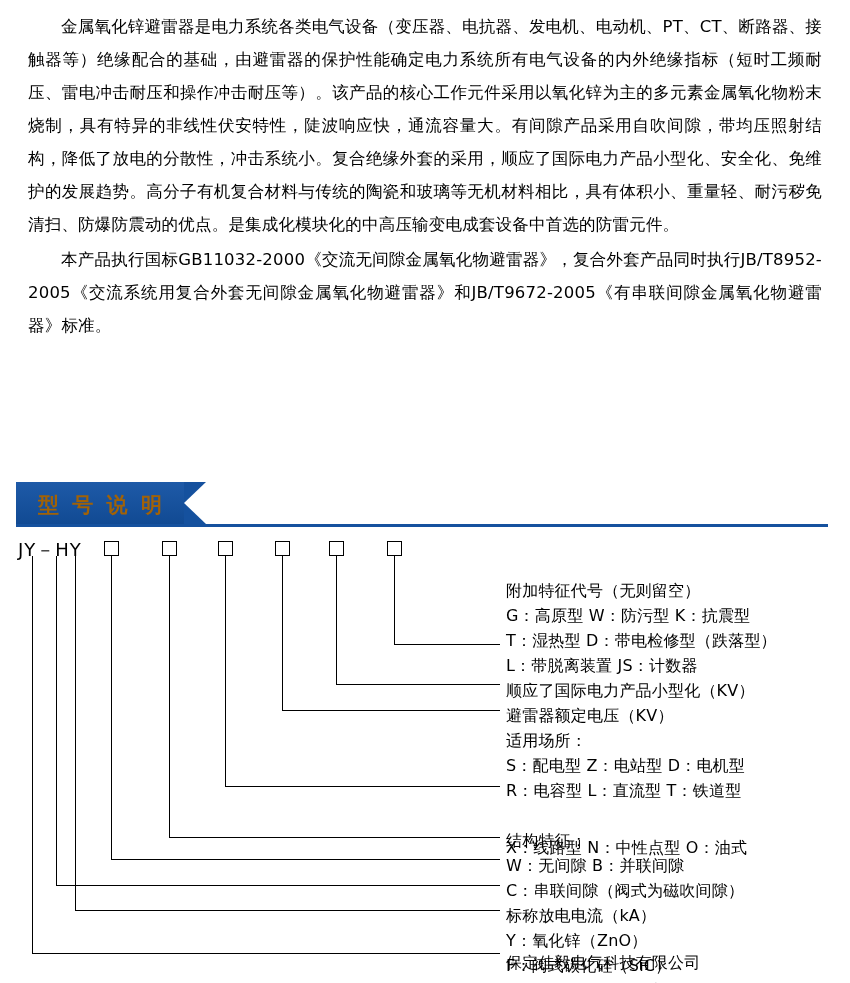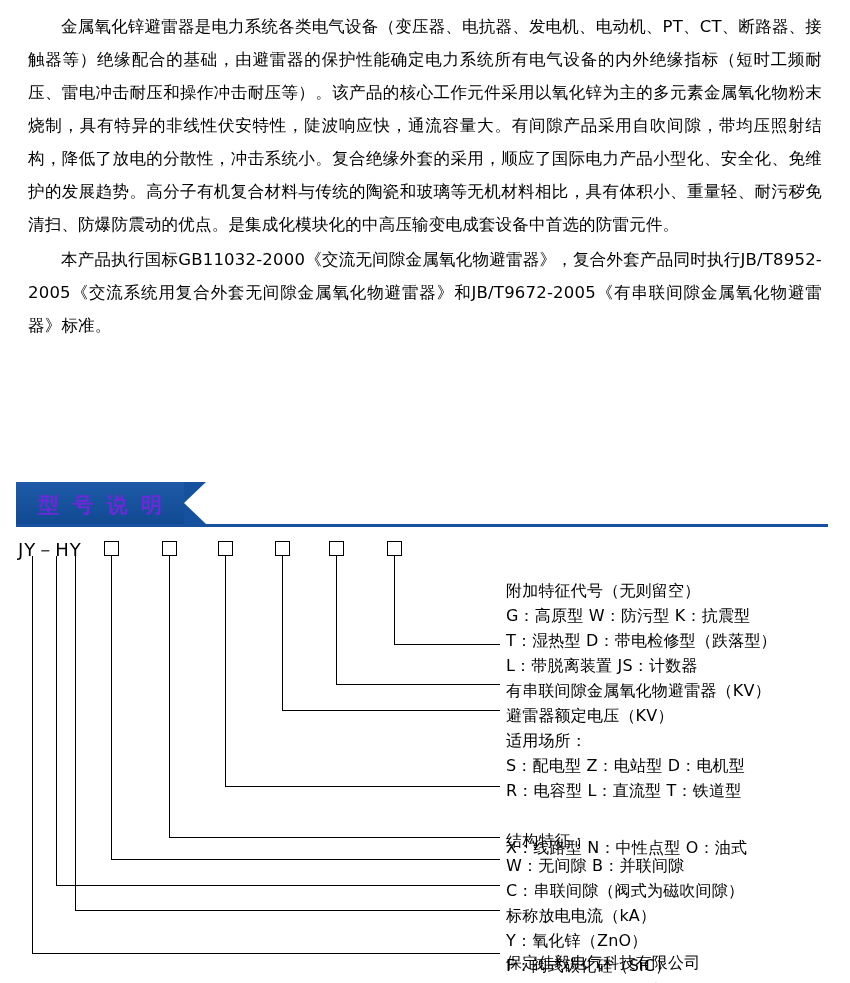--- a/index.html
+++ b/index.html
@@ -55,21 +55,21 @@
     height: 42px;
     background: #15519e;
     background: linear-gradient(180deg, #1e5aa8 0%, #114a93 100%);
   }
   .banner-title {
     position: absolute;
     left: 22px;
     top: 9px;
     font-size: 21px;
     font-weight: bold;
-    color: #6d28d9;
+    color: #a16207;
     letter-spacing: 3px;
     font-family: "DejaVu Sans", "Liberation Sans", sans-serif;
   }
   .banner-arrow {
     position: absolute;
     left: 168px;
     top: 0;
     width: 0;
     height: 0;
     border-top: 21px solid #15519e;
@@ -180,21 +180,21 @@
     <div class="hline" style="left:56px; top:355px; width:444px;"></div>
 
     <div class="vline" style="left:32px; top:26px; height:397px;"></div>
     <div class="hline" style="left:32px; top:423px; width:468px;"></div>
 
     <div class="desc" style="left:506px; top:48px;text-align:right;">附加特征代号（无则留空）</div>
     <div class="desc" style="left:506px; top:73px;">G：高原型  W：防污型   K：抗震型</div>
     <div class="desc" style="left:506px; top:98px;text-align:right;">T：湿热型   D：带电检修型（跌落型）</div>
     <div class="desc" style="left:506px; top:123px;">L：带脱离装置 JS：计数器</div>
 
-    <div class="desc" style="left:506px; top:148px;">有串联间隙金属氧化物避雷器（KV）</div>
+    <div class="desc" style="left:506px; top:148px;">顺应了国际电力产品小型化（KV）</div>
 
     <div class="desc" style="left:506px; top:173px;">避雷器额定电压（KV）</div>
 
     <div class="desc" style="left:506px; top:198px;">适用场所：</div>
     <div class="desc" style="left:506px; top:223px;">S：配电型 Z：电站型      D：电机型</div>
     <div class="desc" style="left:506px; top:248px;">R：电容型 L：直流型    T：铁道型</div>
     <div class="desc" style="left:506px; top:273px;margin-top:32px;">X：线路型 N：中性点型 O：油式</div>
 
     <div class="desc" style="left:506px; top:298px;">结构特征：</div>
     <div class="desc" style="left:506px; top:323px;">W：无间隙  B：并联间隙</div>

